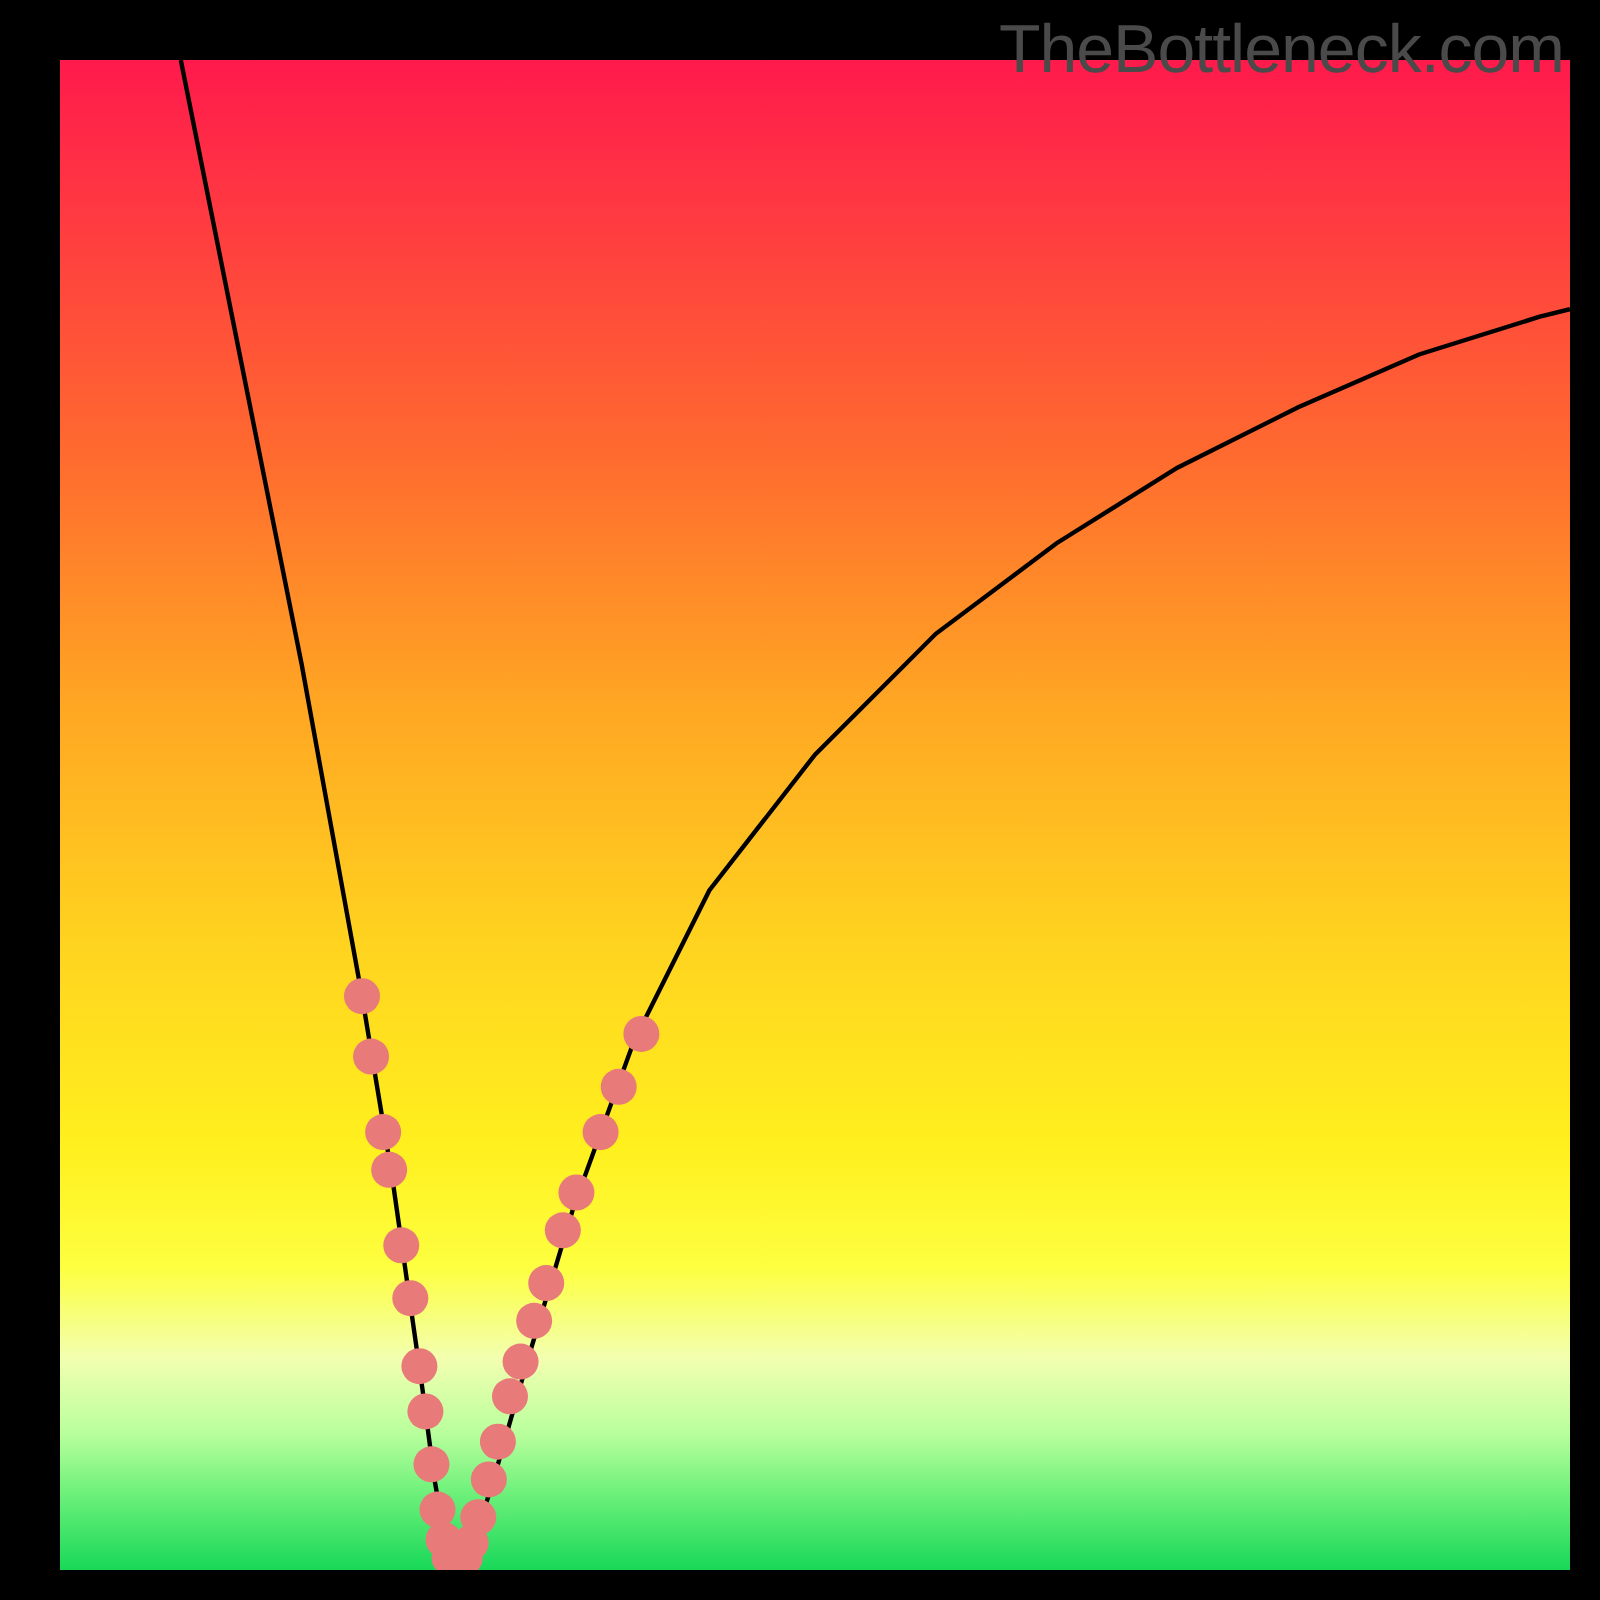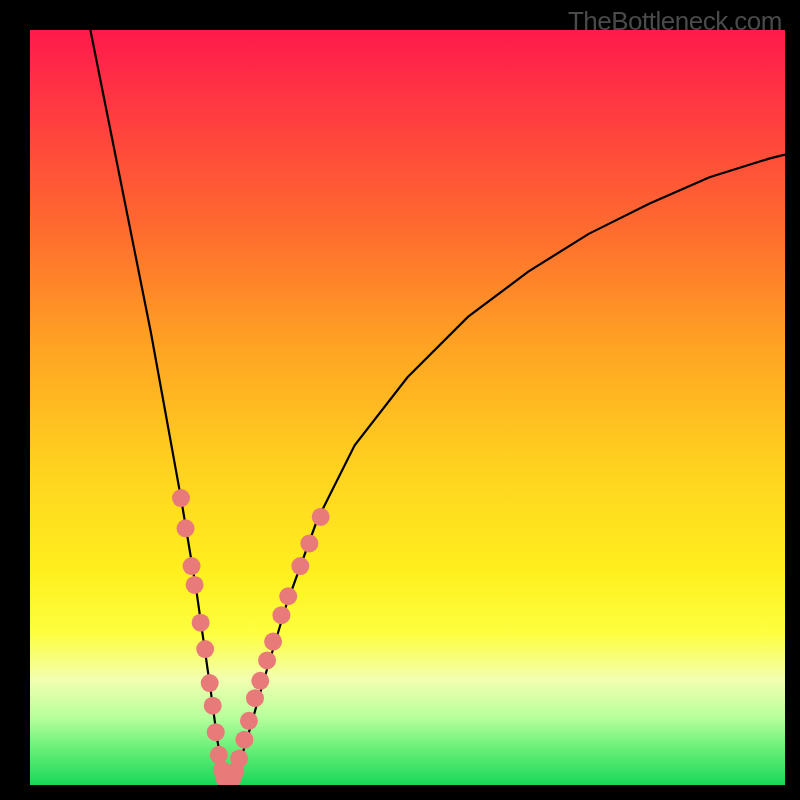--- a/index.html
+++ b/index.html
@@ -37,21 +37,21 @@
       #b8ff9c 91%,
       #6cf07a 95%,
       #18d858 100%
     );
   }
   .watermark {
     position: absolute;
     top: 6px;
     right: 18px;
     color: #4a4a4a;
-    font-size: 26px;
+    font-size: 34px;
     font-weight: 500;
     letter-spacing: -0.5px;
   }
   svg.overlay {
     position: absolute;
     inset: 0;
     width: 755px;
     height: 755px;
   }
 </style>

